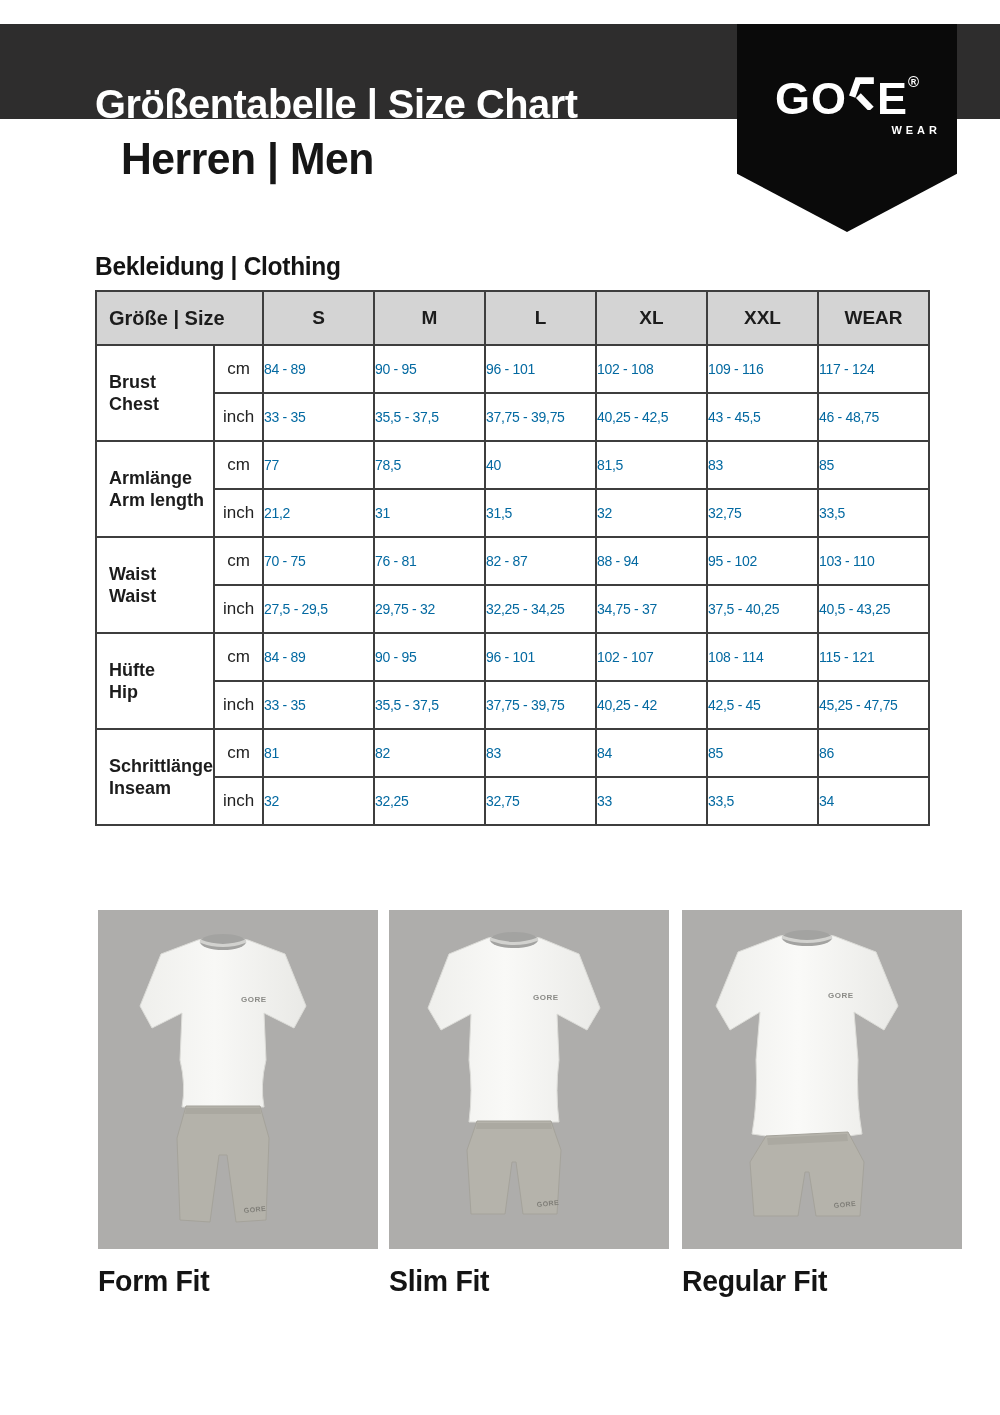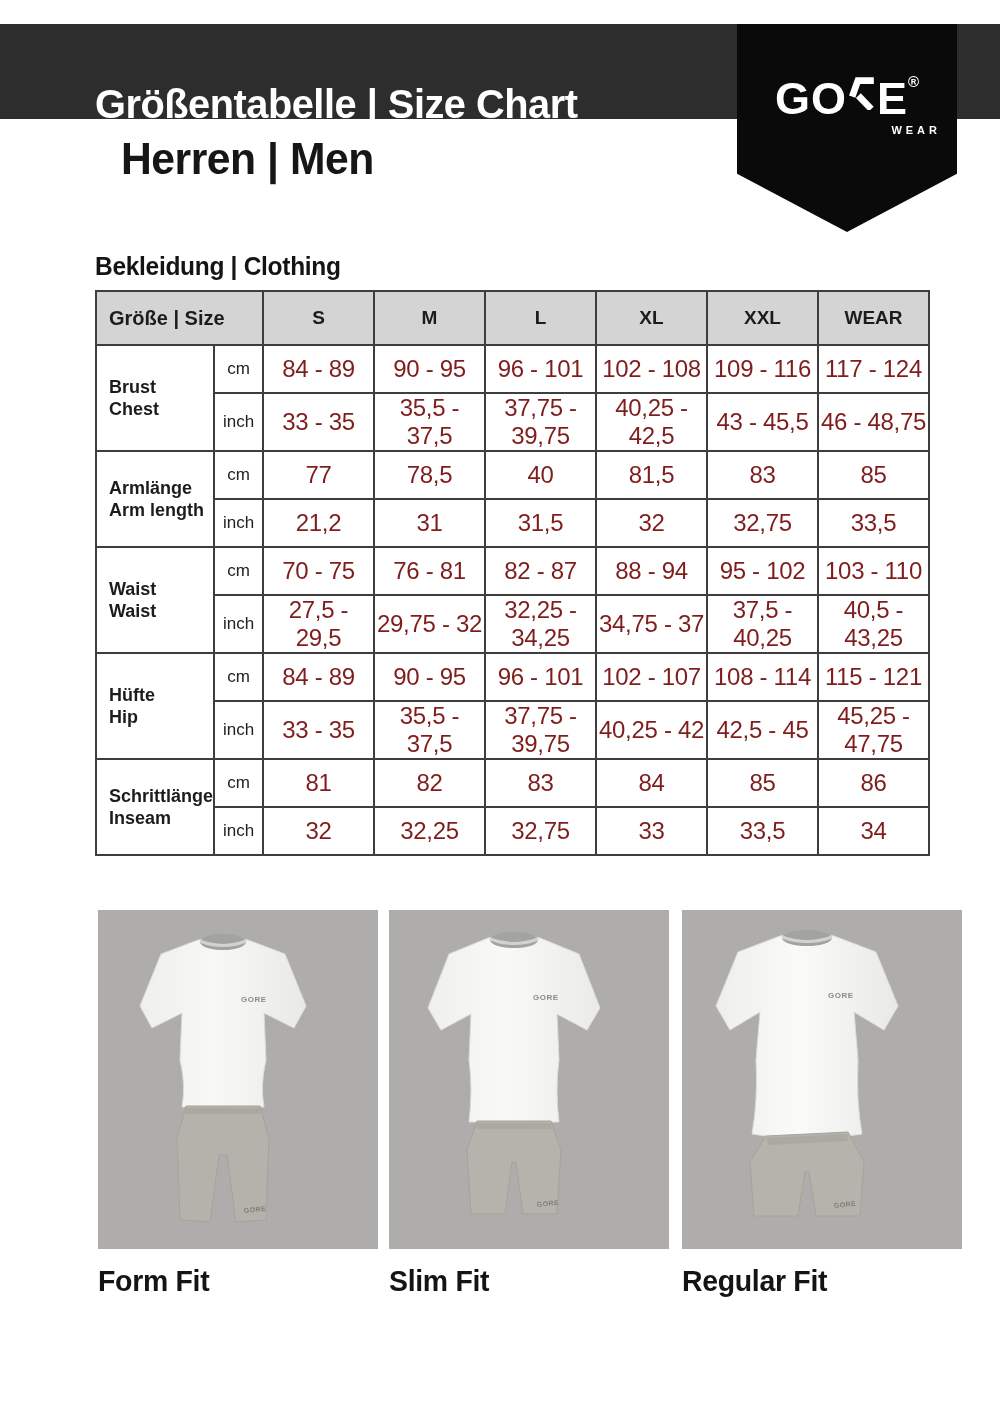--- a/index.html
+++ b/index.html
@@ -37,21 +37,21 @@
   }
   
   table.size-table {
     position:absolute; left:95px; top:266px; width:833px; table-layout:fixed;
     border-collapse:collapse; background:#ffffff;padding-left:10px;
   }
   .size-table th, .size-table td { border:2px solid #3e3e3e; }
   .size-table thead th { height:54px; background:#d4d4d4; font-size:19px; font-weight:700; text-align:center; }
   .size-table thead th.corner { text-align:left; padding-left:12px; font-size:20px; }
   .size-table tbody tr { height:48px; }
-  .size-table td.val { text-align:center; font-size:24px; font-weight:400; color:#7f1d1d; letter-spacing:-0.3px; }
+  .size-table td.val { font-size:14px; font-weight:400; color:#0369a1; letter-spacing:-0.3px; }
   .size-table td.unit { text-align:center; font-size:17px; font-weight:400; color:#222; }
   .size-table th.rowlabel { text-align:left; padding-left:12px; font-size:18px; font-weight:700; line-height:1.25; }
   
   .fit-block { position:absolute; top:886px; width:250px; }
   .fit-img { width:280px; height:339px; background:#aeadab; overflow:hidden; }
   .fit-label { margin-top:16px; font-size:29px; font-weight:700; color:#141414;
     letter-spacing:-0.3px; transform:scaleX(.98); transform-origin:left; }
   .f1 { left:98px; } .f2 { left:389px; } .f3 { left:682px; }
   .garment-logo { font-size:8px; font-weight:700; fill:#8a8a86; letter-spacing:0.5px; }
   .shorts-logo { font-size:7px; font-weight:700; fill:#7f7e78; letter-spacing:0.5px; }

